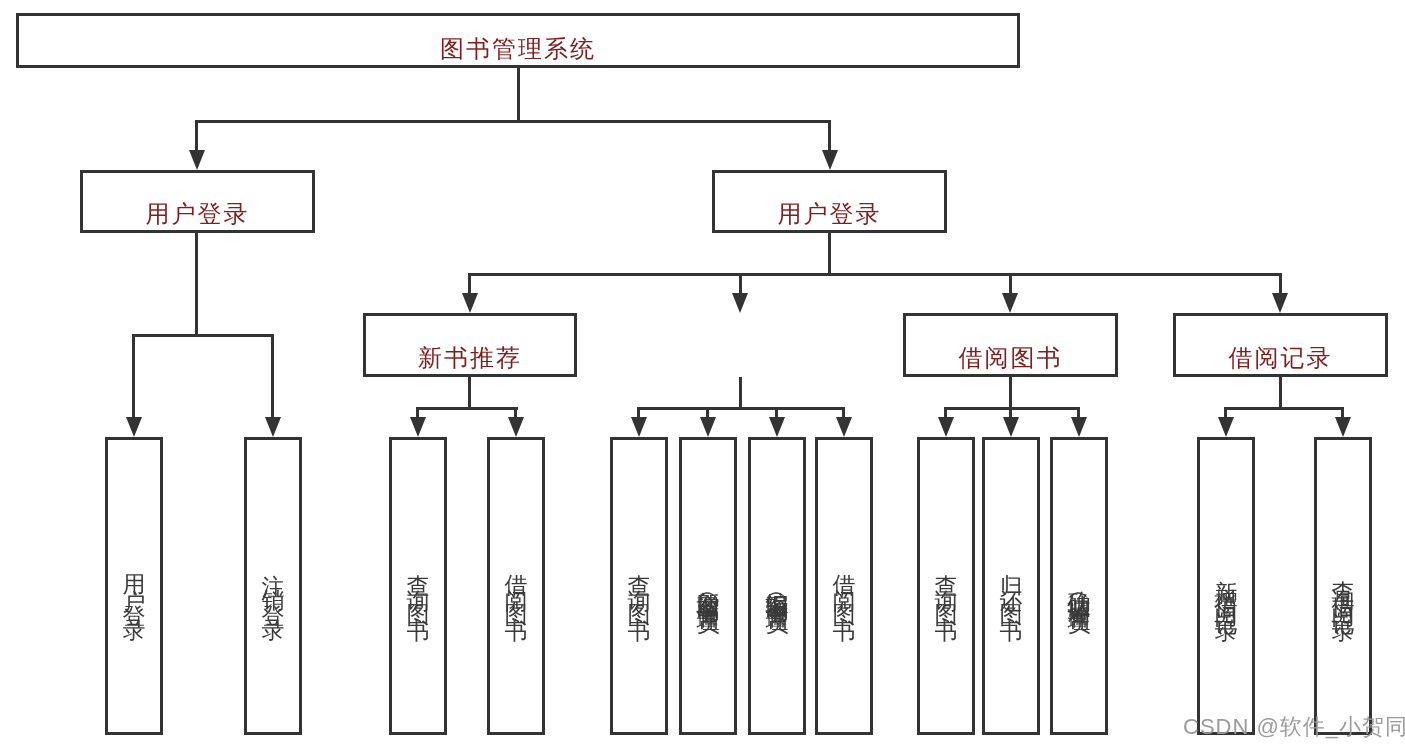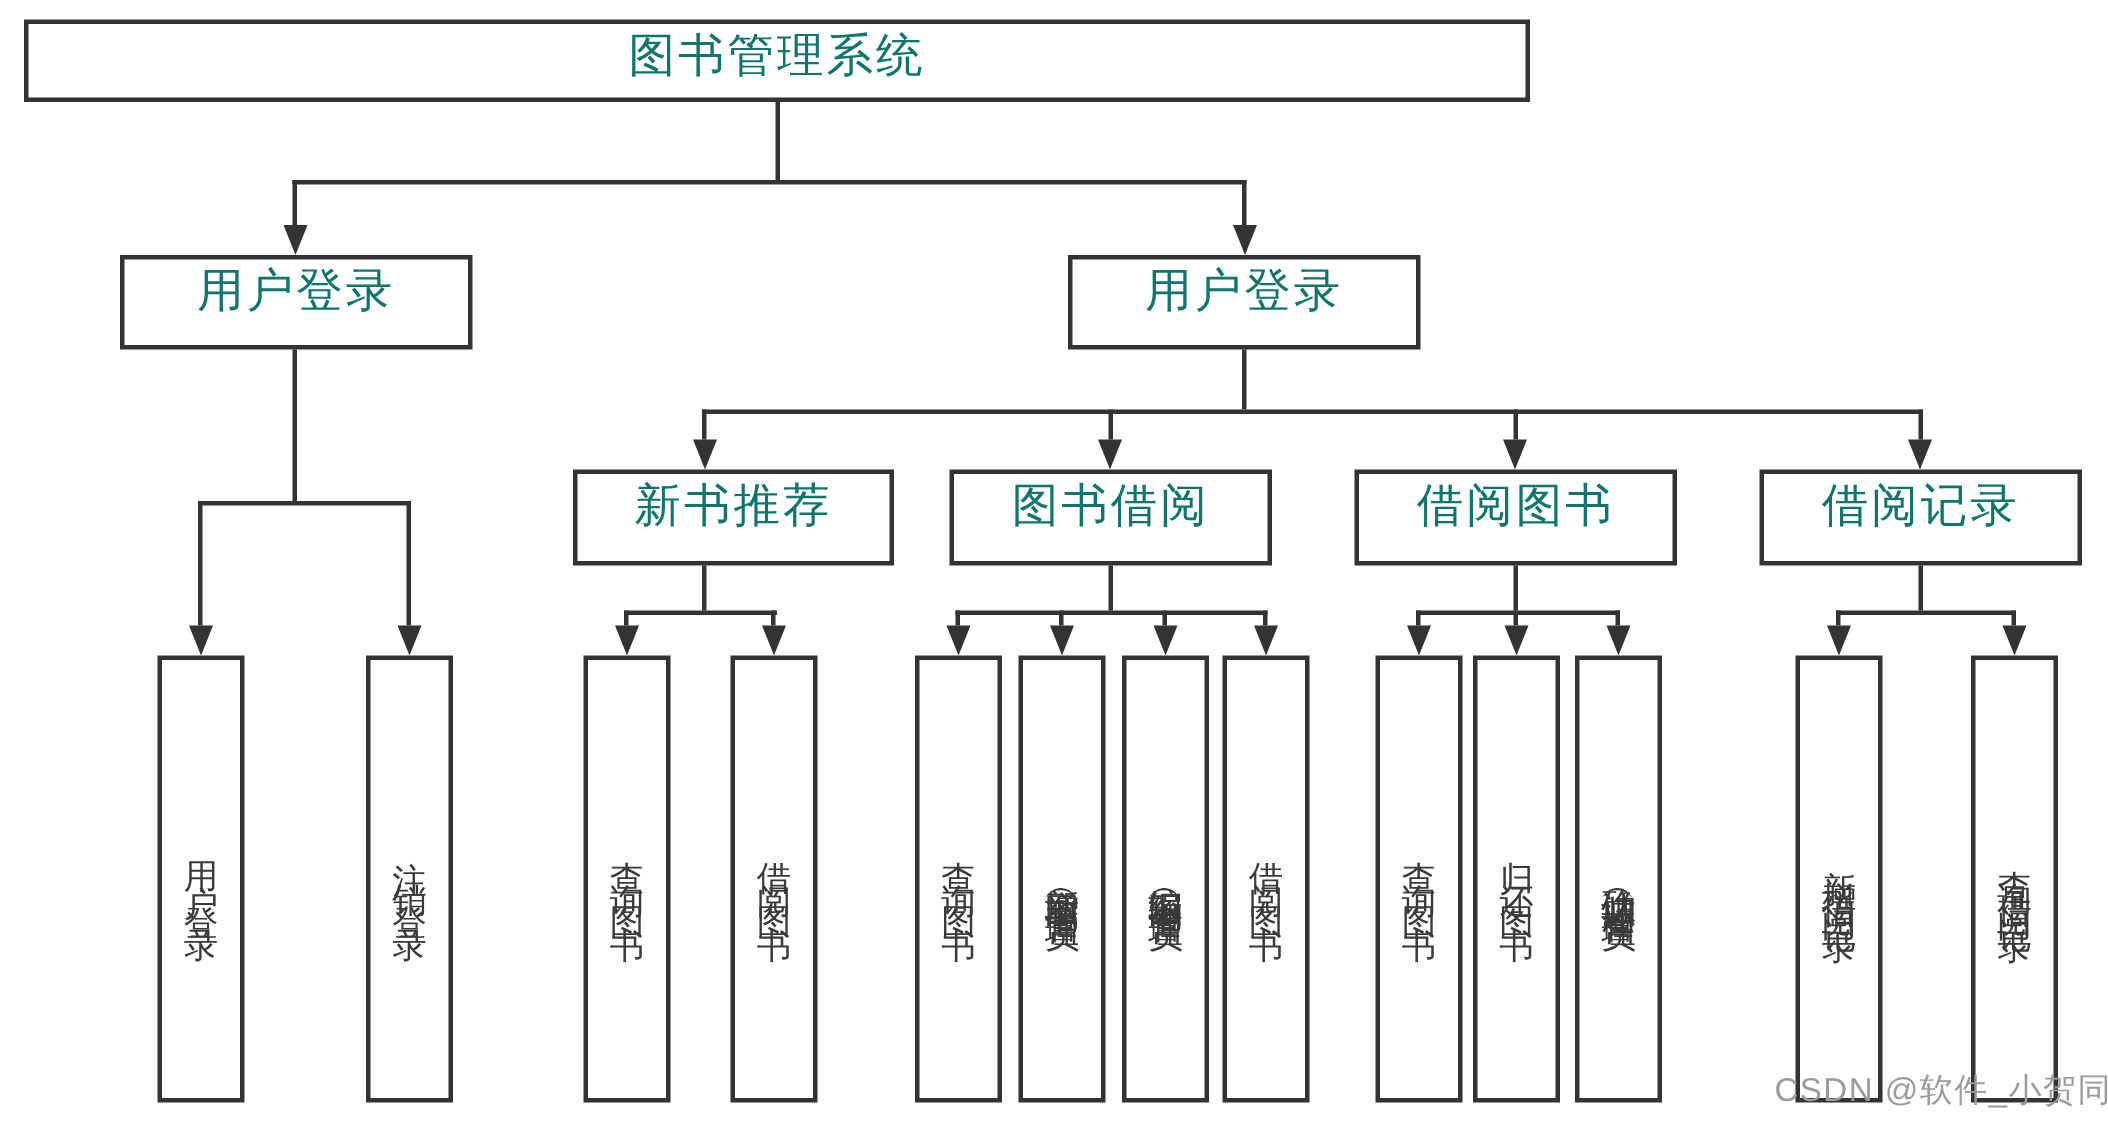--- a/index.html
+++ b/index.html
@@ -10,24 +10,24 @@
     background: #ffffff;
     font-family: "Liberation Sans", "DejaVu Sans", sans-serif;
     overflow: hidden;
   }
   .node {
     position: absolute;
     box-sizing: border-box;
     border: 3px solid #333333;
     background: #ffffff;
     display: flex;
-    align-items: flex-start;
+    align-items: flex-end;
     justify-content: center;
-    font-size: 31px;
-    color: #0f766e;
+    font-size: 24px;
+    color: #7f1d1d;
     letter-spacing: 2px;
   }
   .leaf {
     position: absolute;
     box-sizing: border-box;
     border: 3px solid #333333;
     background: #ffffff;
     width: 58px;
     top: 437px;
     height: 298px;
@@ -101,25 +101,22 @@
   <div class="hline" style="left:468px;top:273px;width:814px"></div>
   <div class="vline" style="left:468px;top:273px;height:20px"></div>
   <div class="arrow" style="left:462px;top:293px"></div>
   <div class="vline" style="left:739px;top:273px;height:20px"></div>
   <div class="arrow" style="left:732px;top:293px"></div>
   <div class="vline" style="left:1009px;top:273px;height:20px"></div>
   <div class="arrow" style="left:1002px;top:293px"></div>
   <div class="vline" style="left:1279px;top:273px;height:20px"></div>
   <div class="arrow" style="left:1272px;top:293px"></div>
 
-  <div class="node" style="left:382px;top:313px;width:214px;height:64px">
+  <div class="node" style="left:363px;top:313px;width:214px;height:64px">
     <span>新书推荐</span>
-  </div>
-  <div class="node" style="left:633px;top:313px;width:215px;height:64px">
-    <span>图书借阅</span>
   </div>
   <div class="node" style="left:903px;top:313px;width:215px;height:64px">
     <span>借阅图书</span>
   </div>
   <div class="node" style="left:1173px;top:313px;width:215px;height:64px">
     <span>借阅记录</span>
   </div>
 
   <div class="vline" style="left:468px;top:377px;height:30px"></div>
   <div class="hline" style="left:416px;top:407px;width:102px"></div>

